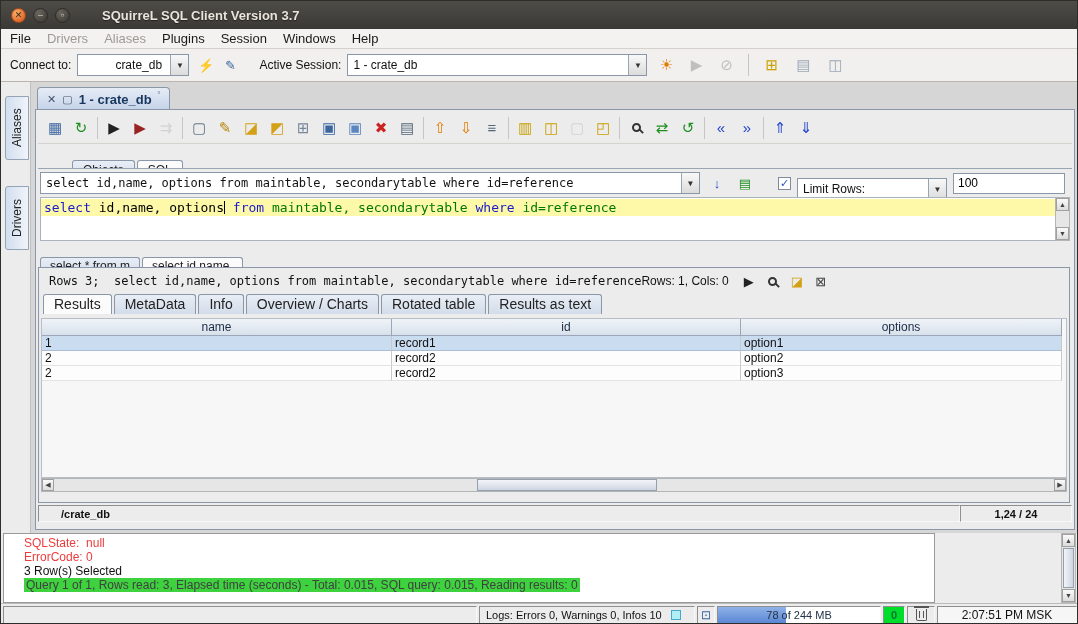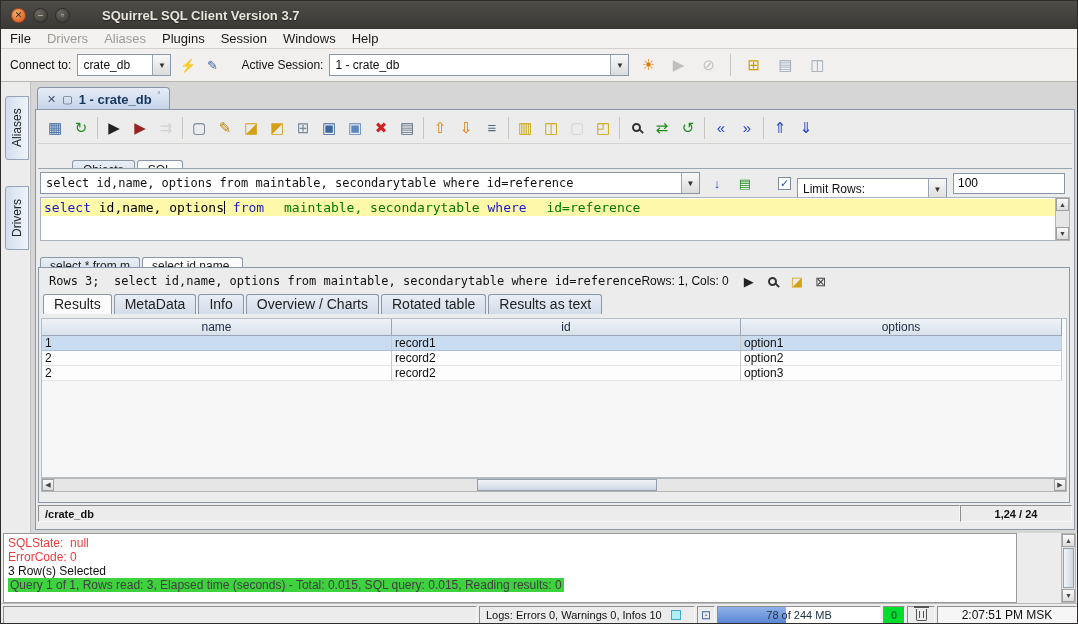--- a/index.html
+++ b/index.html
@@ -66,21 +66,21 @@
   .history-combo { width:660px; font-family:"DejaVu Sans Mono",monospace; font-size:12px; }
   .check { width:13px; height:13px; border:1px solid #7f8b99; background:#fff; display:flex;
     align-items:center; justify-content:center; font-size:11px; color:#2255cc; }
   .text-input { height:21px; border:1px solid #8a97a8; background:#fff; font-size:12px; padding:0 4px;
     font-family:"Liberation Sans",sans-serif; width:112px; }
   .editor { position:absolute; left:2px; top:28px; width:1016px; height:44px; background:#fff; border:1px solid #aab2bd; overflow:hidden; }
   .cur-line { position:absolute; left:0; top:1px; width:100%; height:17px; background:#fdf9a8; }
   .editor-text { position:absolute; left:3px; top:2px; font-family:"DejaVu Sans Mono",monospace; font-size:13px; white-space:pre; }
   .tok-keyword { color:#1a1acc; }
   .tok-plain { color:#000; }
-  .tok-table { color:#007800;margin-left:12px; }
+  .tok-table { color:#007800; }
   .caret { display:inline-block; width:1px; height:13px; background:#000; vertical-align:-2px; }
   .vsb { position:absolute; width:15px; background:#e6e6e6; border:1px solid #b5b5b5; }
   .vsb .sb-btn { position:absolute; left:0; width:13px; height:13px; background:linear-gradient(#fafafa,#dcdcdc);
     border:1px solid #a0a0a0; font-size:7px; display:flex; align-items:center; justify-content:center; color:#444; }
   .editor-vsb { right:2px; top:28px; height:44px; }
   
   .results-region { position:absolute; left:0; top:78px; right:0; bottom:0; }
   .query-tabs { position:absolute; left:2px; top:8px; height:20px; display:flex; align-items:flex-end; }
   .qtab { font-size:12px; padding:1px 9px 2px; }
   .result-panel { position:absolute; left:0; top:20px; width:1032px; height:236px; border:1px solid #8a97a8; background:#ececec; }
@@ -102,25 +102,25 @@
   .td { height:15px; font-size:12px; padding:0 3px; border-right:1px solid #c9c9c9;
     border-bottom:1px solid #e3e3e3; white-space:nowrap; overflow:hidden; background:#fdfdfd; }
   .trow.selected .td { background:#cadcf0; border-bottom-color:#a9bed6; }
   .hsb { position:absolute; left:2px; top:210px; width:1026px; height:14px; background:#e6e6e6; border:1px solid #b5b5b5; }
   .hsb .sb-btn { position:absolute; top:0; width:12px; height:12px; background:linear-gradient(#fafafa,#dcdcdc);
     border:1px solid #a0a0a0; font-size:7px; display:flex; align-items:center; justify-content:center; color:#444; }
   .hsb .thumb { position:absolute; left:435px; top:0; width:180px; height:12px;
     background:linear-gradient(#f2f4f8,#cfd6e2); border:1px solid #93a0b0; }
   .status-line { position:absolute; left:0; top:258px; right:0; height:17px; display:flex; }
   .sunken { border:1px solid; border-color:#8f8f8f #f8f8f8 #f8f8f8 #8f8f8f; background:#ececec; }
-  .sl-left { flex:1; font-weight:bold; font-size:11px; display:flex; align-items:center; padding-left:6px; }
+  .sl-left { flex:1; font-weight:bold; font-size:11px; display:flex; align-items:center; padding-left:22px; }
   .sl-right { width:112px; font-weight:bold; font-size:11px; display:flex; align-items:center; justify-content:center; }
   
-  .messages { position:absolute; left:2px; top:532px; width:1014px; height:70px; background:#fff;
-    border:1px solid #9a9a9a; padding:2px 4px; overflow:hidden; }
+  .messages { position:absolute; left:2px; top:532px; width:932px; height:70px; background:#fff;
+    border:1px solid #9a9a9a; padding:2px 20px; overflow:hidden; }
   .messages > div { line-height:14px; font-size:12px; white-space:pre; }
   .msg-error { color:#ee3b3b; }
   .msg-plain { color:#111; }
   .msg-success { background:#3ed23e; color:#404040; display:inline-block; padding:0 2px; }
   .msg-vsb { right:1px; top:532px; height:70px; }
   .msg-vsb .thumb { position:absolute; left:1px; top:14px; width:11px; height:40px;
     background:linear-gradient(to right,#f2f4f8,#cfd6e2); border:1px solid #93a0b0; }
   
   .statusbar { position:absolute; left:0; top:602px; width:100%; height:22px; background:#ececec; border-top:1px solid #bbb; }
   .seg { position:absolute; top:2px; height:18px; display:flex; align-items:center; font-size:11px; }
@@ -157,21 +157,21 @@
       <span class="menu-item disabled">Drivers</span>
       <span class="menu-item disabled">Aliases</span>
       <span class="menu-item">Plugins</span>
       <span class="menu-item">Session</span>
       <span class="menu-item">Windows</span>
       <span class="menu-item">Help</span>
     </div>
 
   <div class="toolbar">
     <span>Connect to:</span>
-    <div class="combo" style="width:94px;">
+    <div class="combo" style="width:112px;padding-left:32px;">
       <span class="ctext">crate_db</span>
       <span class="carrow">▼</span>
     </div>
     <span style="display:flex;gap:2px;">
         <span class="icon-btn small" style="color: rgb(184, 134, 11);">⚡</span>
         <span class="icon-btn small" style="color: rgb(59, 102, 160);">✎</span>
       </span>
     <span style="width:6px;"></span>
     <span>Active Session:</span>
     <div class="combo" style="width:300px;">

